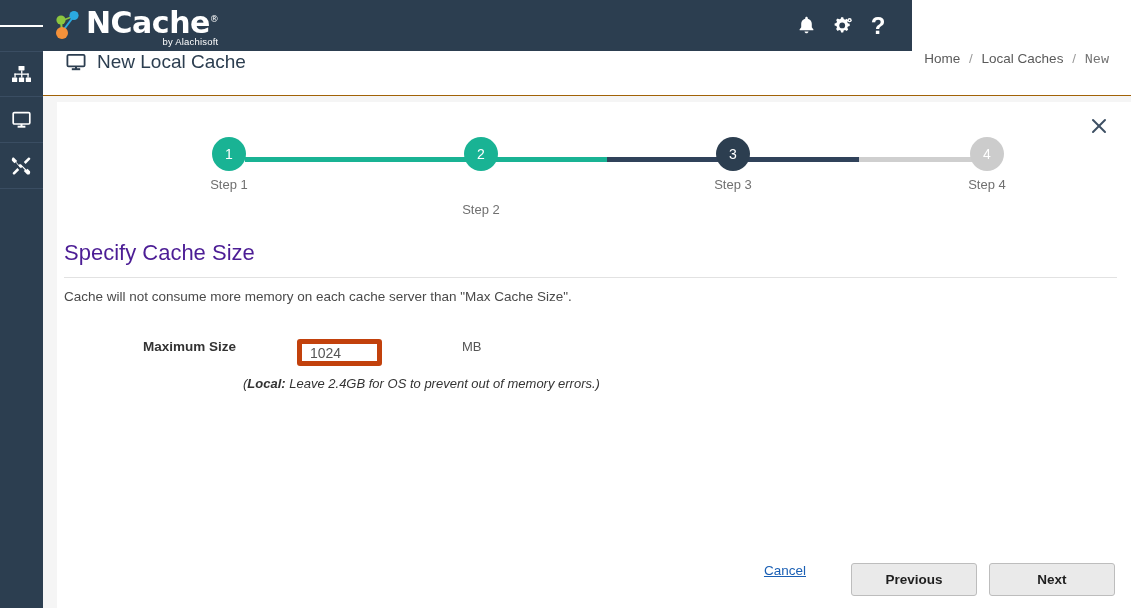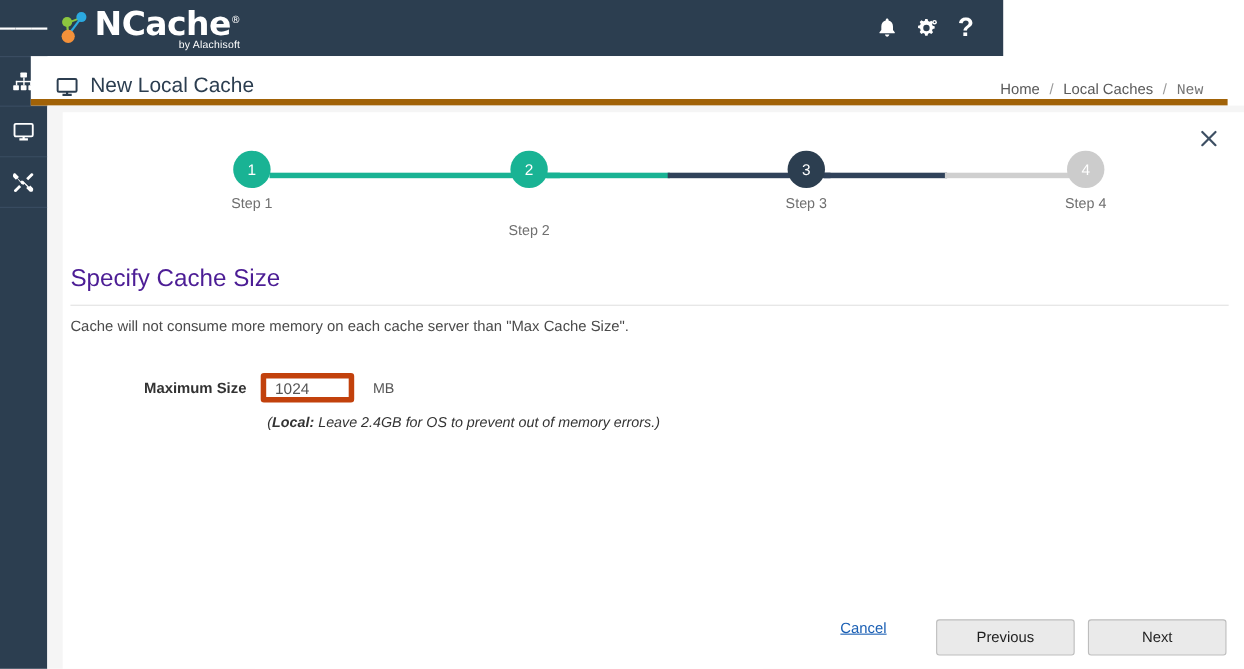--- a/index.html
+++ b/index.html
@@ -66,25 +66,25 @@
   .side-item {
     width: 43px; height: 46px;
     display: flex; align-items: center; justify-content: center;
     border-bottom: 1px solid #3a4d62;
     color: #ffffff; cursor: pointer;
   }
   .side-item:first-child { border-top: 1px solid #3a4d62; }
 
   
   .titlestrip {
-    position: absolute; top: 51px; left: 28px;
+    position: absolute; top: 51px; left: 43px;
     width: 1088px; height: 45px;
     background: #ffffff;
-    display: flex; align-items: flex-end;
-    border-bottom: 6px solid #a16207;
+    display: flex; align-items: flex-start;
+    border-bottom: 1px solid #a16207;
   }
   .page-title {
     display: flex; align-items: center;
     margin-left: 22px;
   }
   .page-title .mon-icon { color: #2c3e50; margin-right: 10px; display:flex; }
   .page-title-text {
     font-size: 19px; color: #2c3e50; font-weight: normal;
   }
   .breadcrumb {
@@ -141,38 +141,38 @@
     position: absolute; top: 175px; left: 7px;
     width: 1053px; height: 1px; background: #e2e2e2;
   }
   .desc {
     position: absolute; top: 187px; left: 7px;
     font-size: 13.5px; color: #4a4a4a;
   }
 
   
   .form-row {
-    position: absolute; top: 237px; left: 0;
-    display: flex; align-items: center;
+    position: absolute; top: 237px; left: 12px;
+    display: flex;  gap: 48px;
   }
   .field-label {
     width: 180px; text-align: right;
     font-size: 13.5px; font-weight: bold; color: #333333;
     padding-right: 13px;
   }
   .num-input {
     width: 85px; height: 27px;
     border: 5px solid #c2410c; border-radius: 3px;
     font-size: 14px; color: #555555;
     padding: 0 8px;
     font-family: "Liberation Sans", sans-serif;
     background: #ffffff;
   }
   .unit {
-    font-size: 13px; color: #555555; margin-left: 17px;
+    font-size: 13px; color: #555555; margin-left: 32px;
   }
   .note {
     position: absolute; top: 274px; left: 186px;
     font-size: 13px; color: #333333; font-style: italic;
   }
   .note b { font-style: italic; font-weight: bold; }
 
   
   .footer {
     position: absolute; bottom: 12px; right: 16px;
@@ -180,21 +180,21 @@
   }
   .cancel-link {
     font-size: 13.5px; color: #1a5fb4;
     text-decoration: underline; cursor: pointer;
     margin-right: 33px;
   }
   .btn {
     width: 126px; height: 33px;
     background: #eaeaea;
     border: 1px solid #bdbdbd; border-radius: 3px;
-    font-size: 13.5px; font-weight: normal; color: #1f1f1f;
+    font-size: 13.5px; font-weight: bold; color: #1f1f1f;
     font-family: "Liberation Sans", sans-serif;
     cursor: pointer;
     margin-left: 12px;
   }
 </style>
 </head>
 <body>
 
 <div class="topbar">
   <div class="hamburger">

